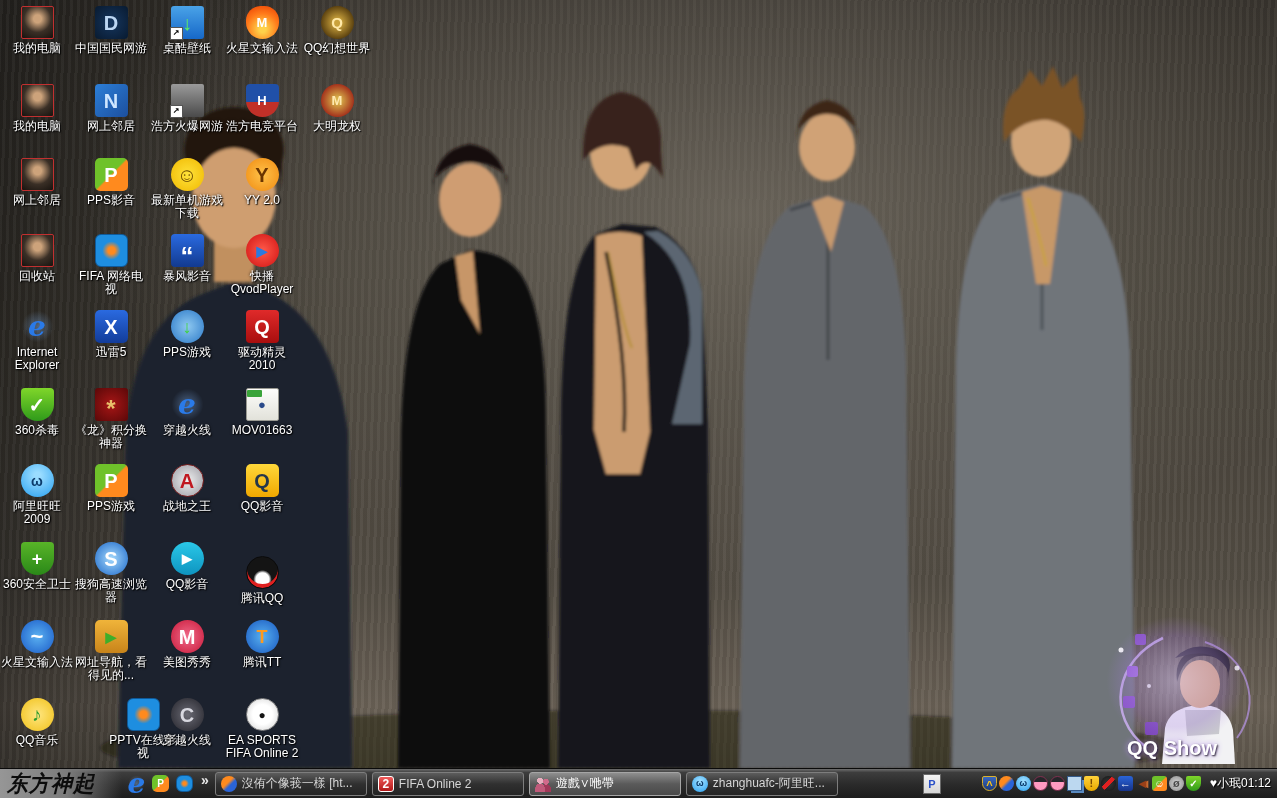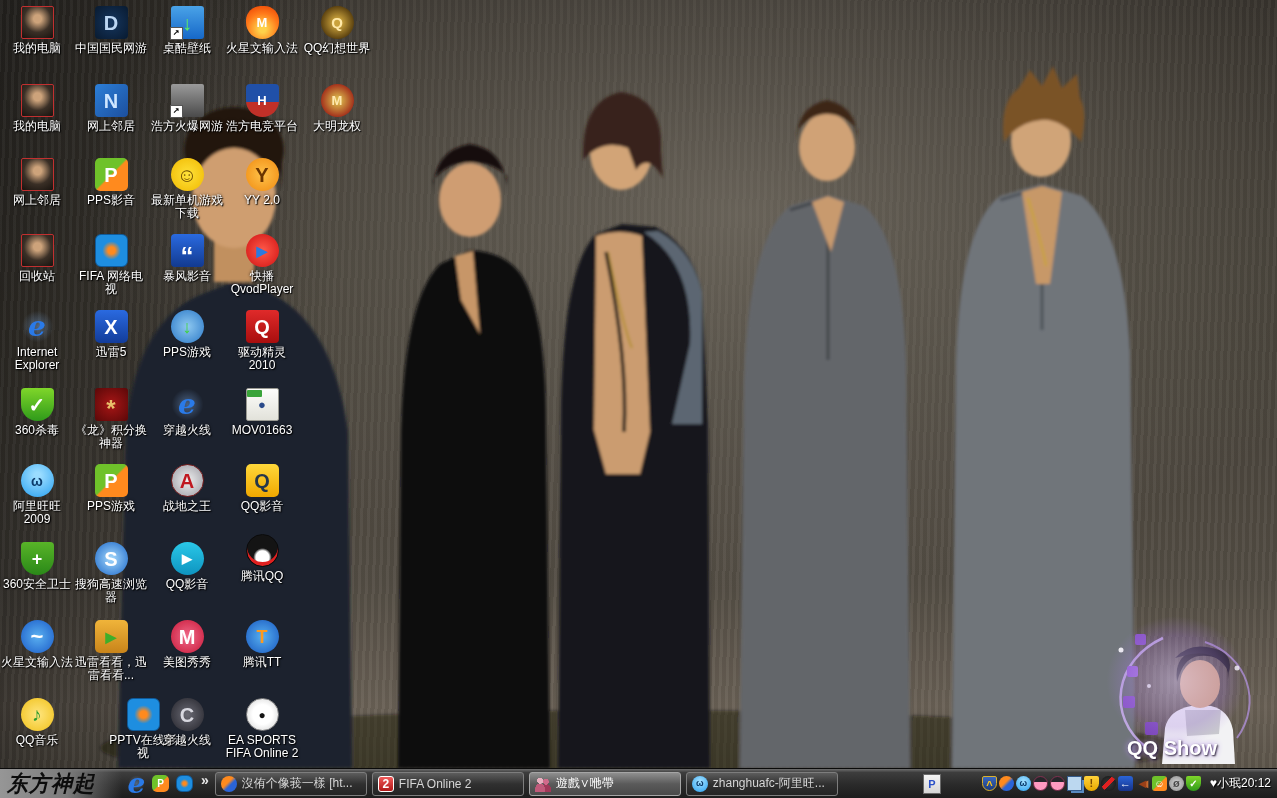--- a/index.html
+++ b/index.html
@@ -287,35 +287,35 @@
         <span style="color: rgb(255, 255, 255); font-size: 20px;">S</span>
       </div>
       <div class="lbl">搜狗高速浏览器</div>
     </div>
     <div class="cell" style="left: 150px; top: 542px;">
       <div class="art" style="height: 33px; width: 33px; background: linear-gradient(rgb(42, 200, 232), rgb(14, 148, 192)); border-radius: 50%;">
         <span style="color: rgb(255, 255, 255); font-size: 13px;">▶</span>
       </div>
       <div class="lbl">QQ影音</div>
     </div>
-    <div class="cell" style="left: 225px; top: 534px;">
+    <div class="cell" style="left: 225px; top: 556px;">
       <div class="art" style="height: 33px; width: 33px; background: radial-gradient(circle at 50% 72%, rgb(255, 255, 255) 24%, rgb(20, 20, 20) 34%); border-radius: 50%; border: 1px solid rgb(10, 10, 10); box-shadow: rgb(224, 32, 32) 0px -4px 0px inset;"></div>
       <div class="lbl">腾讯QQ</div>
     </div>
     <div class="cell" style="left: 0px; top: 620px;">
       <div class="art" style="height: 33px; width: 33px; background: radial-gradient(circle, rgb(90, 176, 240), rgb(26, 90, 200)); border-radius: 50%;">
         <span style="color: rgb(255, 255, 255); font-size: 22px;">~</span>
       </div>
       <div class="lbl">火星文输入法</div>
     </div>
     <div class="cell" style="left: 74px; top: 620px;">
       <div class="art" style="height: 33px; width: 33px; background: linear-gradient(rgb(240, 180, 58), rgb(200, 132, 26)); border-radius: 5px;">
         <span style="color: rgb(63, 174, 42); font-size: 14px;">▶</span>
       </div>
-      <div class="lbl">迅雷看看，迅雷看看...</div>
+      <div class="lbl">网址导航，看得见的...</div>
     </div>
     <div class="cell" style="left: 150px; top: 620px;">
       <div class="art" style="height: 33px; width: 33px; background: radial-gradient(circle, rgb(240, 106, 138), rgb(200, 24, 56)); border-radius: 50%;">
         <span style="color: rgb(255, 255, 255); font-size: 20px;">M</span>
       </div>
       <div class="lbl">美图秀秀</div>
     </div>
     <div class="cell" style="left: 225px; top: 620px;">
       <div class="art" style="height: 33px; width: 33px; background: radial-gradient(circle, rgb(88, 176, 240), rgb(24, 88, 192)); border-radius: 50%;">
         <span style="color: rgb(255, 154, 30); font-size: 18px;">T</span>
@@ -429,15 +429,15 @@
         <div class="art" style="height: 15px; width: 15px; background: linear-gradient(135deg, rgb(111, 194, 42) 48%, rgb(255, 138, 30) 52%); border-radius: 3px;">
           <span style="color: rgb(255, 255, 255); font-size: 10px;">☺</span>
         </div>
         <div class="art" style="height: 15px; width: 15px; background: radial-gradient(circle, rgb(216, 216, 216), rgb(138, 138, 138)); border-radius: 50%;">
           <span style="color: rgb(74, 74, 74); font-size: 11px;">ø</span>
         </div>
         <div class="art" style="height: 15px; width: 15px; background: linear-gradient(rgb(127, 214, 42), rgb(47, 154, 26)); border-radius: 2px 2px 50% 50%;">
           <span style="color: rgb(255, 255, 255); font-size: 10px;">✓</span>
         </div>
       </div>
-    <div id="clock">♥小珉20:12</div>
+    <div id="clock">♥小珉01:12</div>
   </div>
 </div>
 
 </body></html>

